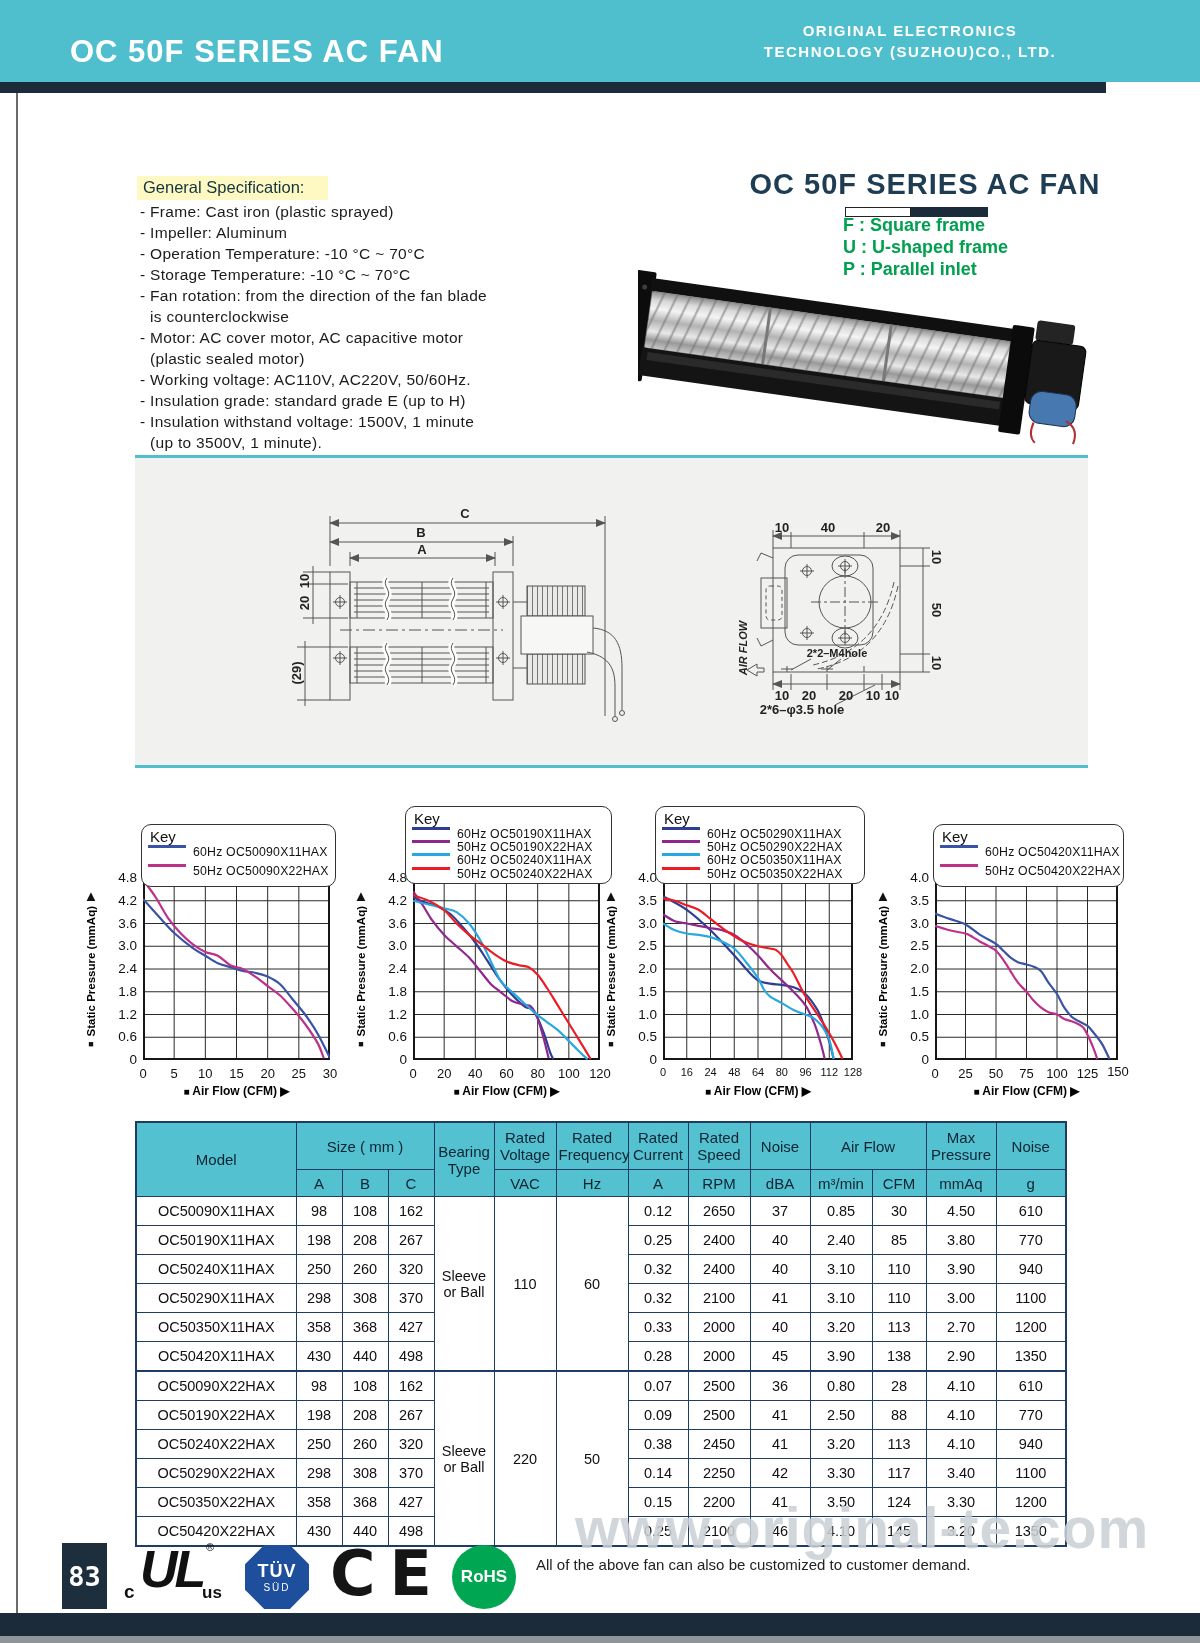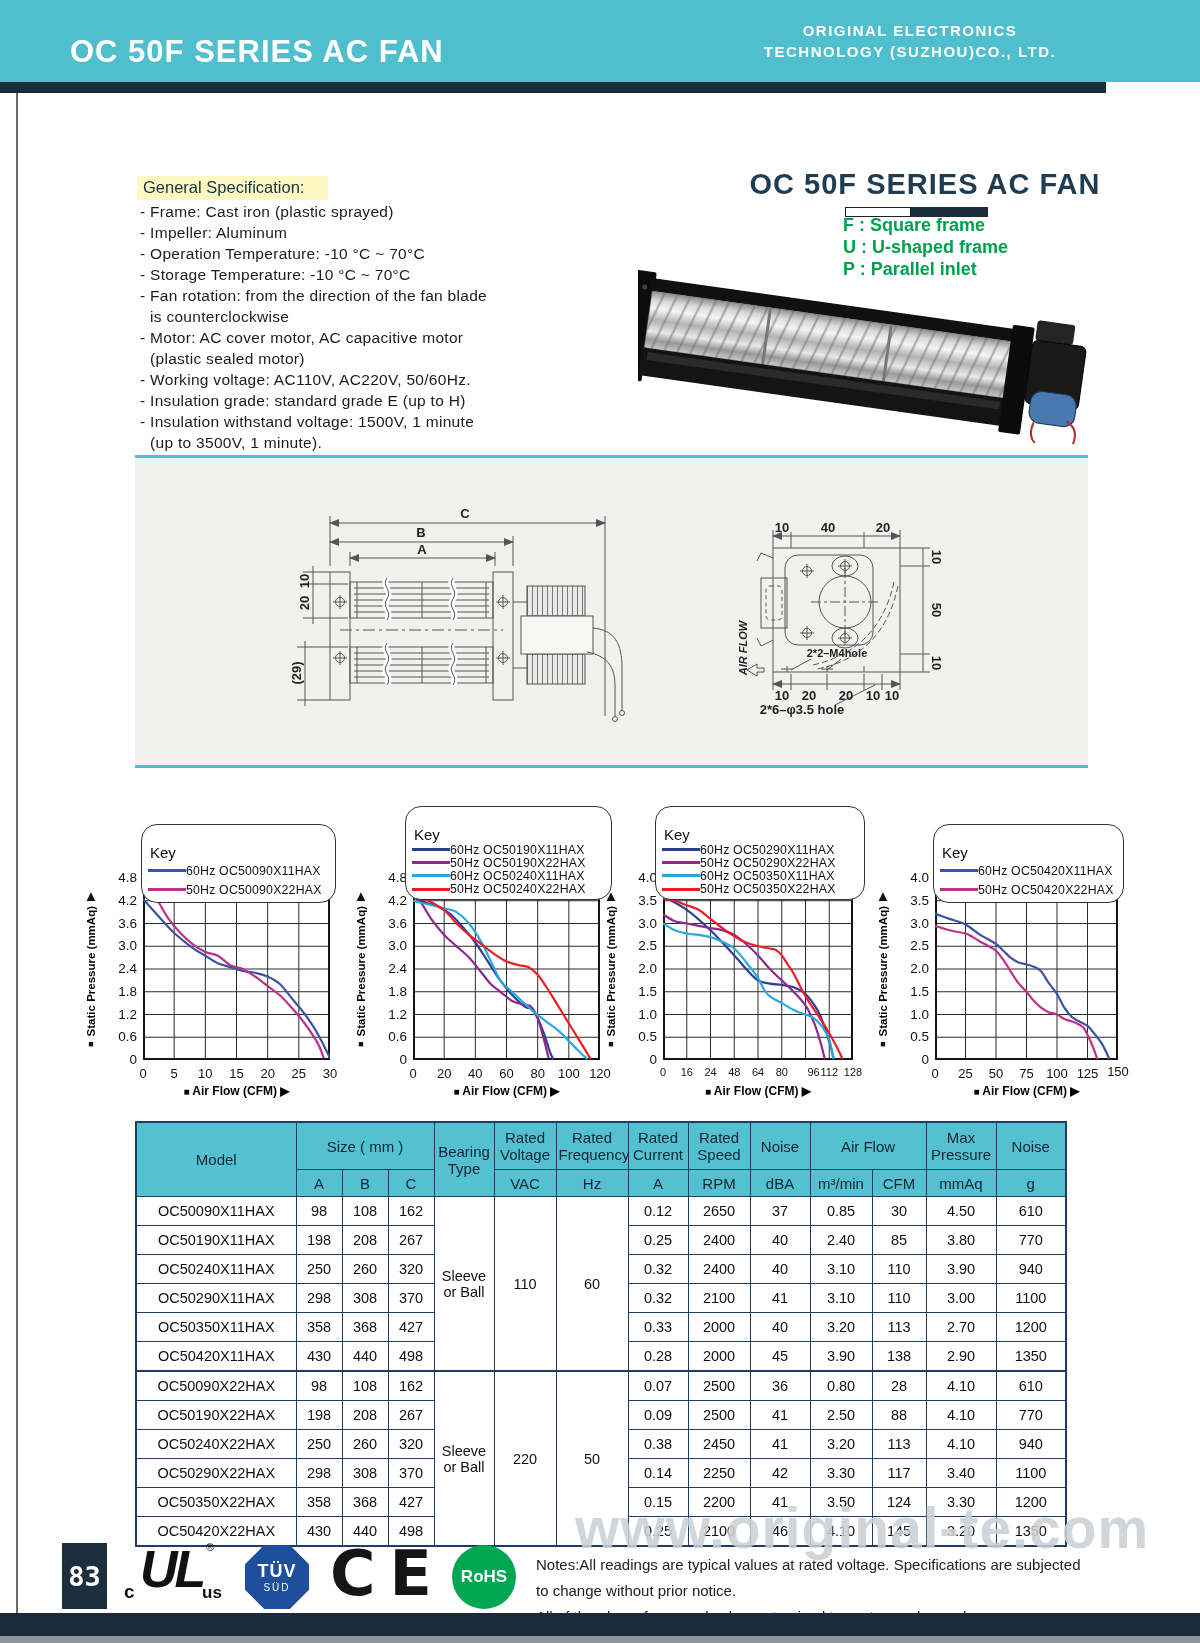--- a/index.html
+++ b/index.html
@@ -27,23 +27,23 @@
   .series-items{left:843px;top:214px;font-size:18px;font-weight:bold;color:#00a04e;line-height:22px}
   
   .panel{left:135px;top:455px;width:953px;height:307px;background:#f1f1ef;
          border-top:3px solid #50bfcd;border-bottom:3px solid #50bfcd}
   .panel svg{position:absolute;left:0;top:0}
   .dimtext{font-size:13px;font-weight:600;fill:#222}
   .dimsmall{font-size:11px;font-weight:600;fill:#222}
   
   .chart{position:absolute;height:335px;width:270px}
   .chart>*{position:absolute}
-  .key{border:1.5px solid #333;border-radius:16px;background:#fff;padding:20px 6px 3px;z-index:2}
+  .key{border:1.5px solid #333;border-radius:10px;background:#fff;padding:4px 6px 3px;z-index:2}
   .keytitle{font-size:15px;color:#111;margin-left:2px;line-height:16px}
-  .krow{display:flex;align-items:center;}
+  .krow{display:flex;align-items:flex-start;gap:7px}
   .key.two .krow{height:19px}
   .key.four .krow{height:13.2px}
   .kline{height:3px;flex:0 0 38px}
   .klab{font-size:12.3px;color:#111;white-space:nowrap;letter-spacing:.2px}
   .ylabbox{width:20px;display:flex;flex-direction:column;align-items:center;justify-content:center;gap:3px}
   .ytext{writing-mode:vertical-rl;transform:rotate(180deg);font-size:11.5px;font-weight:bold;color:#000}
   .yarrow{font-size:15px;line-height:14px}.ysq{font-size:9px}
   .ytick{width:38px;text-align:right;font-size:13.5px;color:#111}
   .xtick{width:32px;text-align:center;font-size:13px;color:#111}
   .xtick.small{font-size:11px;width:26px}
@@ -469,21 +469,21 @@
         <path d="M0.0,36.4C2.0,37.5 7.9,41.7 11.9,43.2C15.8,44.7 19.8,44.7 23.8,45.5C27.7,46.3 31.7,47.0 35.6,47.8C39.6,48.5 43.5,49.3 47.5,50.1C51.5,50.8 55.4,51.2 59.4,52.3C63.3,53.5 67.3,54.6 71.3,56.9C75.2,59.2 79.2,62.6 83.1,66.0C87.1,69.4 91.0,73.2 95.0,77.4C99.0,81.5 102.9,86.8 106.9,91.0C110.8,95.2 114.8,98.6 118.8,102.4C122.7,106.2 126.7,109.6 130.6,113.8C134.6,117.9 139.0,122.1 142.5,127.4C146.0,132.7 148.9,139.5 151.4,145.6C153.9,151.7 155.6,157.9 157.3,163.8C159.1,169.7 161.1,178.2 161.8,181.1" fill="none" stroke="#90278e" stroke-width="2.2"></path>
         <path d="M0.0,45.5C2.0,46.6 7.9,50.7 11.9,52.3C15.8,54.0 19.8,54.8 23.8,55.5C27.7,56.3 31.7,56.3 35.6,56.9C39.6,57.5 43.5,58.0 47.5,59.1C51.5,60.3 55.4,61.8 59.4,63.7C63.3,65.6 67.3,67.1 71.3,70.5C75.2,73.9 79.2,79.2 83.1,84.2C87.1,89.1 92.0,95.5 95.0,100.1C98.0,104.6 99.0,108.4 100.9,111.5C102.9,114.5 103.9,116.0 106.9,118.3C109.8,120.6 114.8,122.9 118.8,125.1C122.7,127.4 126.7,130.1 130.6,131.9C134.6,133.8 139.5,135.4 142.5,136.5C145.5,137.6 146.5,137.6 148.4,138.8C150.4,139.9 152.4,141.4 154.4,143.3C156.4,145.2 158.3,147.1 160.3,150.2C162.3,153.2 164.5,156.4 166.3,161.5C168.0,166.7 170.0,177.8 170.7,181.1" fill="none" stroke="#29a8e0" stroke-width="2.2"></path>
         <path d="M0.0,20.5C2.0,20.9 7.9,21.6 11.9,22.8C15.8,23.9 19.8,25.8 23.8,27.3C27.7,28.8 31.7,29.6 35.6,31.8C39.6,34.1 43.5,37.9 47.5,40.9C51.5,44.0 55.4,47.2 59.4,50.1C63.3,52.9 67.3,55.8 71.3,58.2C75.2,60.7 79.2,62.9 83.1,64.6C87.1,66.3 91.0,67.3 95.0,68.3C99.0,69.2 103.9,69.9 106.9,70.5C109.8,71.1 110.8,70.8 112.8,71.9C114.8,73.0 116.8,74.9 118.8,77.4C120.7,79.8 122.7,83.4 124.7,86.5C126.7,89.5 127.7,90.2 130.6,95.5C133.6,100.9 138.5,111.5 142.5,118.3C146.5,125.1 150.9,131.2 154.4,136.5C157.8,141.8 160.3,145.2 163.3,150.2C166.3,155.1 169.5,160.9 172.2,166.1C174.9,171.2 178.4,178.6 179.6,181.1" fill="none" stroke="#ec1c24" stroke-width="2.2"></path>
       </svg>
       <div class="xtick small" style="left: 49px; top: 278px;">0</div>
       <div class="xtick small" style="left: 72.75px; top: 278px;">16</div>
       <div class="xtick small" style="left: 96.5px; top: 278px;">24</div>
       <div class="xtick small" style="left: 120.25px; top: 278px;">48</div>
       <div class="xtick small" style="left: 144px; top: 278px;">64</div>
       <div class="xtick small" style="left: 167.75px; top: 278px;">80</div>
-      <div class="xtick small" style="left: 191.5px; top: 278px; margin-left: 8px;">96</div>
+      <div class="xtick small" style="left: 191.5px; top: 278px;">96</div>
       <div class="xtick small" style="left: 215.25px; top: 278px;">112</div>
       <div class="xtick small" style="left: 239px; top: 278px;">128</div>
       <div class="xlab" style="left: 62px; top: 296px; width: 190px;"><span style="font-size: 10px;">■ </span><span>Air Flow (CFM)</span><span> ▶</span></div>
     </div>
     <div class="chart" style="left: 873px; top: 788px;">
       <div class="key two" style="left: 60px; top: 36px; width: 177px;">
         <div class="keytitle">Key</div>
         <div class="krow">
           <span class="kline" style="background: rgb(58, 83, 164);"></span>
           <span class="klab">60Hz OC50420X11HAX</span>
@@ -754,18 +754,17 @@
   <span class="r">®</span>
   <span class="us">us</span>
 </div>
 <div class="abs tuv">
   <div class="t1">TÜV</div>
   <div class="t2">SÜD</div>
 </div>
 <div class="abs ce">CE</div>
 <div class="abs rohs">RoHS</div>
 <div class="abs notes">
-  <div>Notes:All readings are typical values at rated voltage.    Specifications are subjected to change without prior notice.</div>
   <div>All of the above fan can also be customized to customer demand.</div>
 </div>
 <div class="abs watermark">www.original-te.com</div>
 <div class="abs botbar"></div>
 <div class="abs botstripe"></div>
 
 </body></html>

